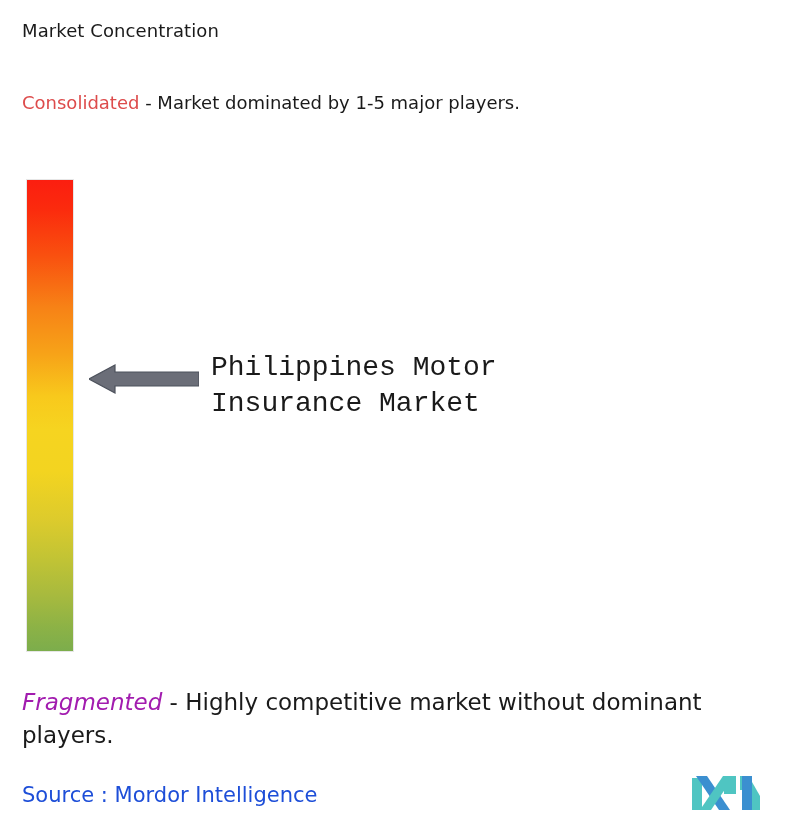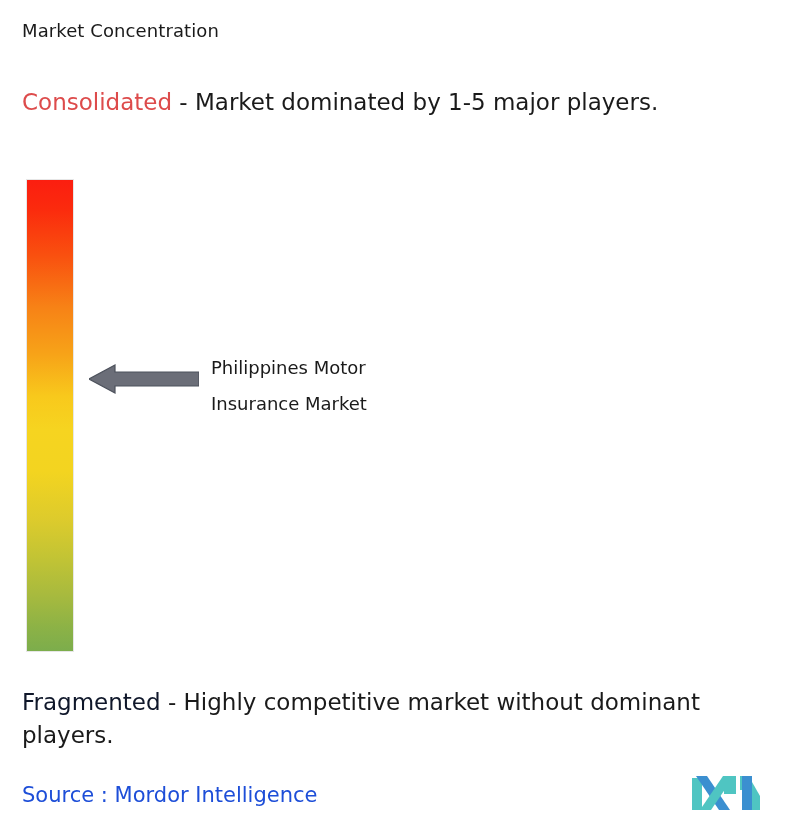--- a/index.html
+++ b/index.html
@@ -27,21 +27,21 @@
     letter-spacing: 0.1px;
     white-space: nowrap;
   }
 
   
   #consolidated-legend {
     position: absolute;
     left: 22px;
     top: 86px;
     width: 744px;
-    font-size: 23px;
+    font-size: 18px;
     line-height: 33px;
     color: #1a1a1a;
     font-weight: 400;
   }
   #consolidated-legend .term {
     color: #dd4b4b;
   }
   #consolidated-legend .desc {
     color: #1a1a1a;
   }
@@ -77,39 +77,41 @@
     position: absolute;
     left: 89px;
     top: 363px;
     width: 110px;
     height: 32px;
   }
   #market-label {
     position: absolute;
     left: 211px;
     top: 350px;
-    font-size: 18px;
+    font-size: 28px;
     line-height: 36px;
     color: #1a1a1a;
     white-space: pre-line;
+    font-family: Liberation Mono, monospace;
   }
 
   
   #fragmented-legend {
     position: absolute;
     left: 22px;
     top: 686px;
     width: 762px;
     font-size: 23px;
     line-height: 33px;
     color: #1a1a1a;
     font-weight: 400;
   }
   #fragmented-legend .term {
-    color: #0f172a;
+    color: #a21caf;
+    font-style: italic;
   }
   #fragmented-legend .desc {
     color: #1a1a1a;
   }
 
   
   #source-line {
     position: absolute;
     left: 22px;
     top: 783px;

